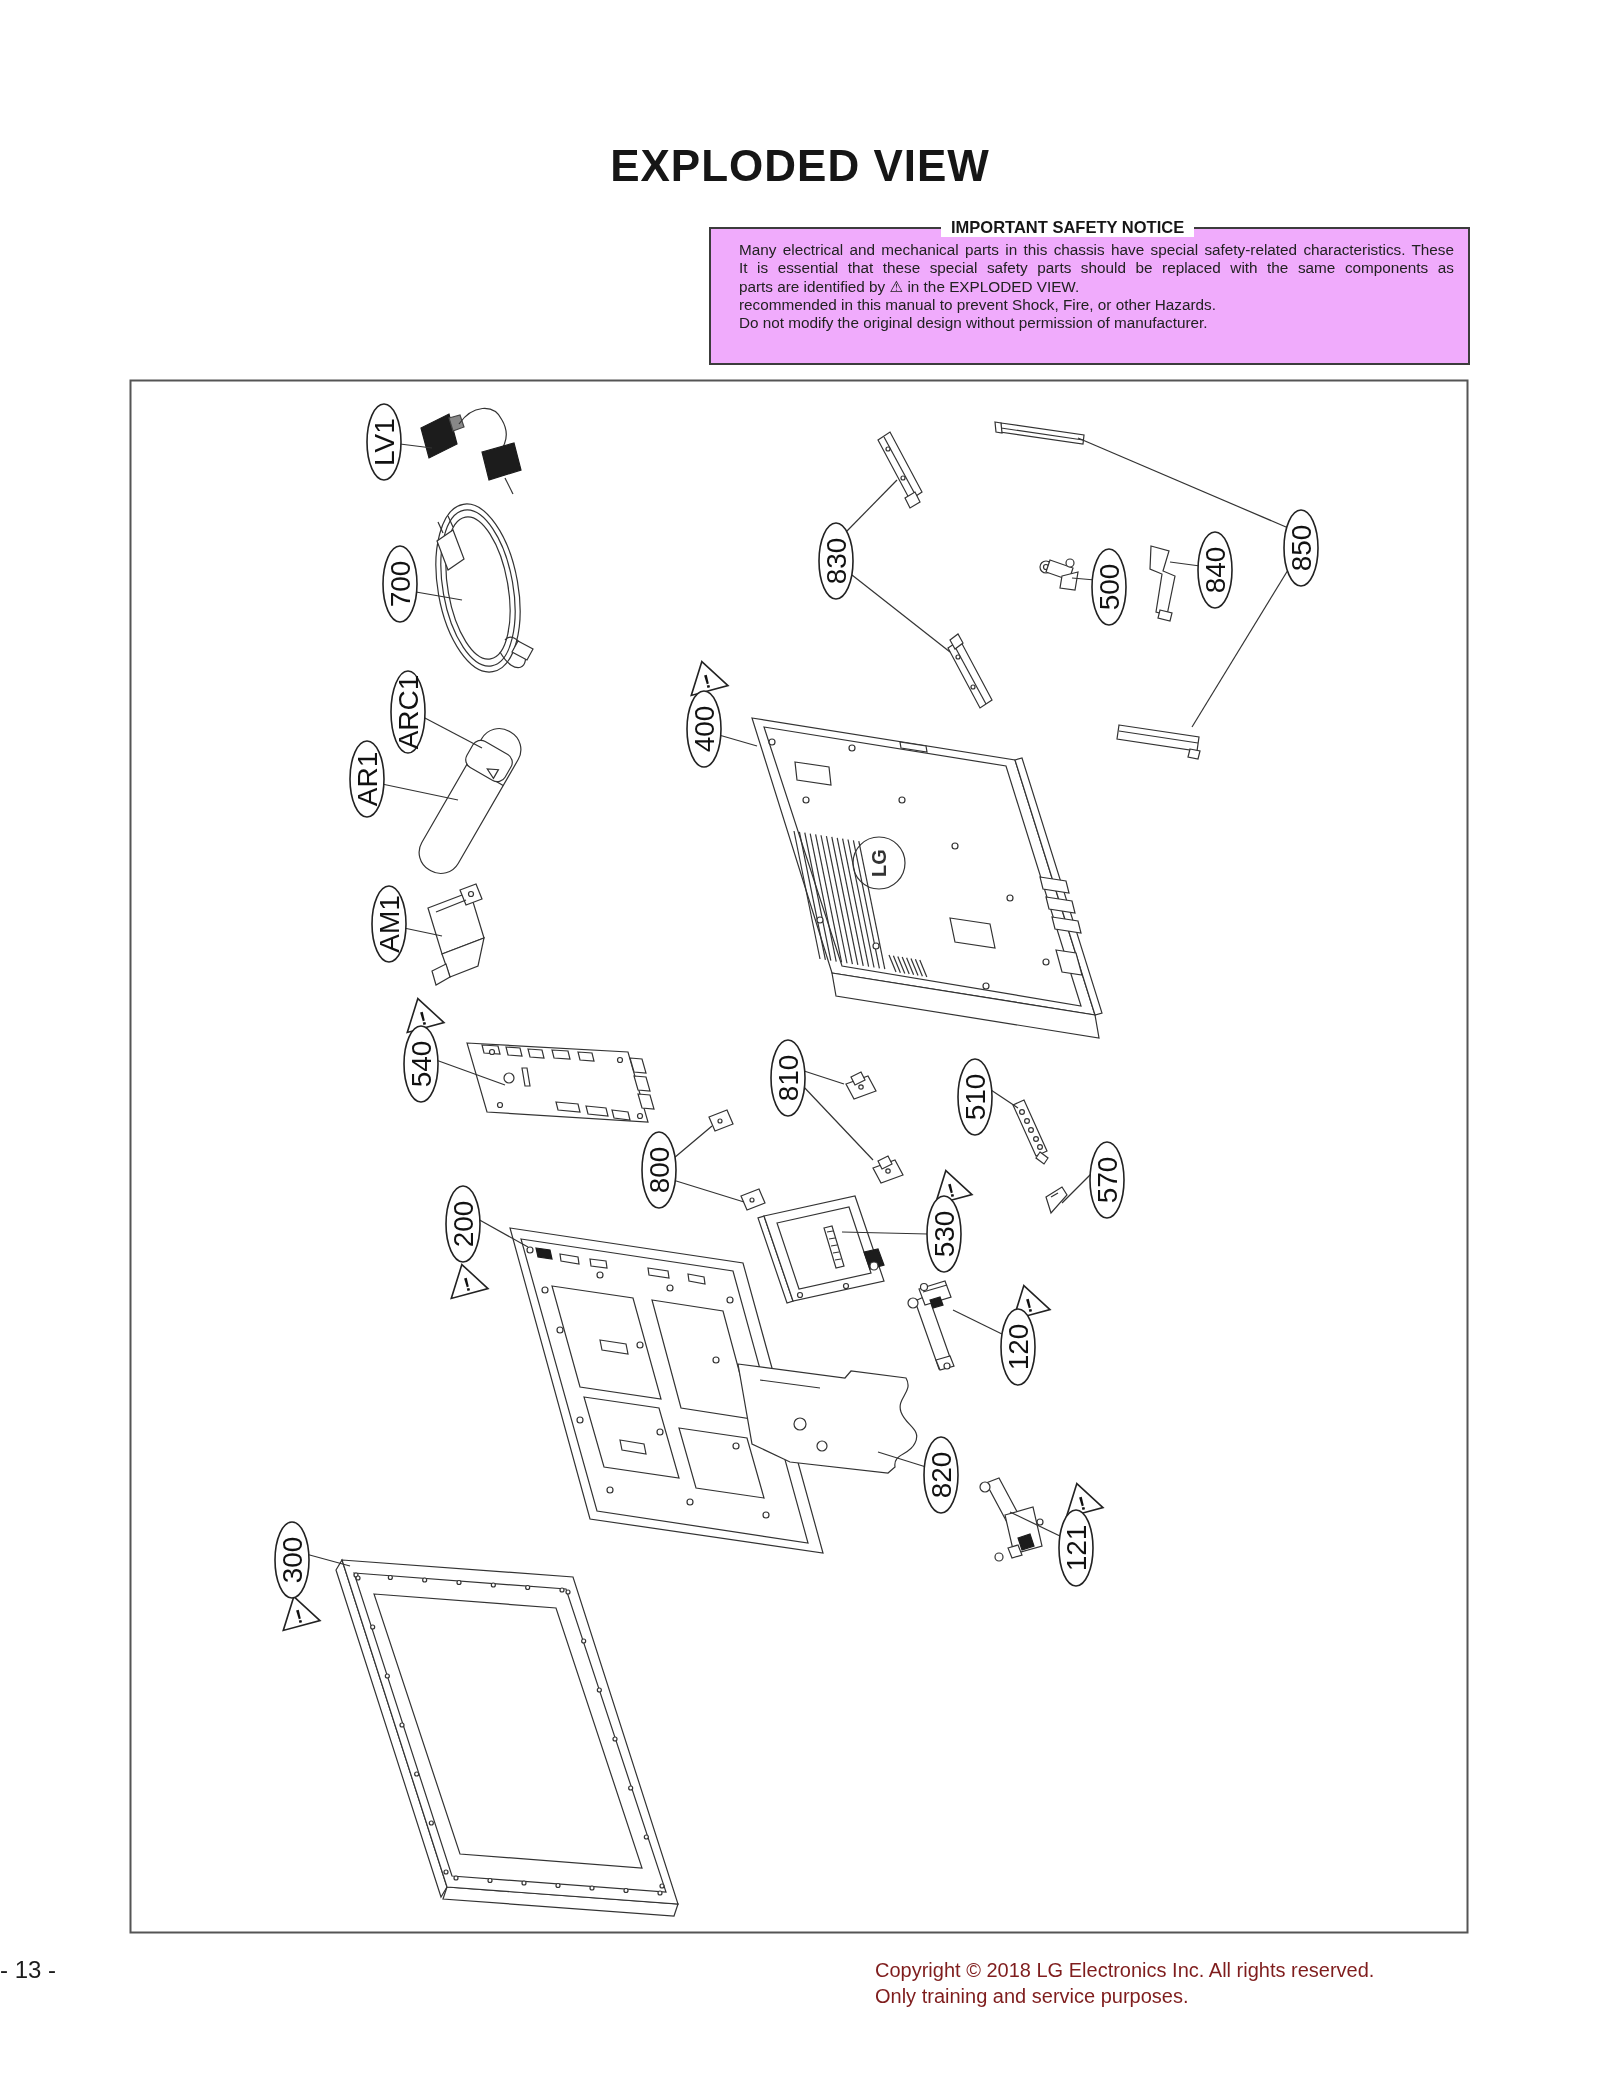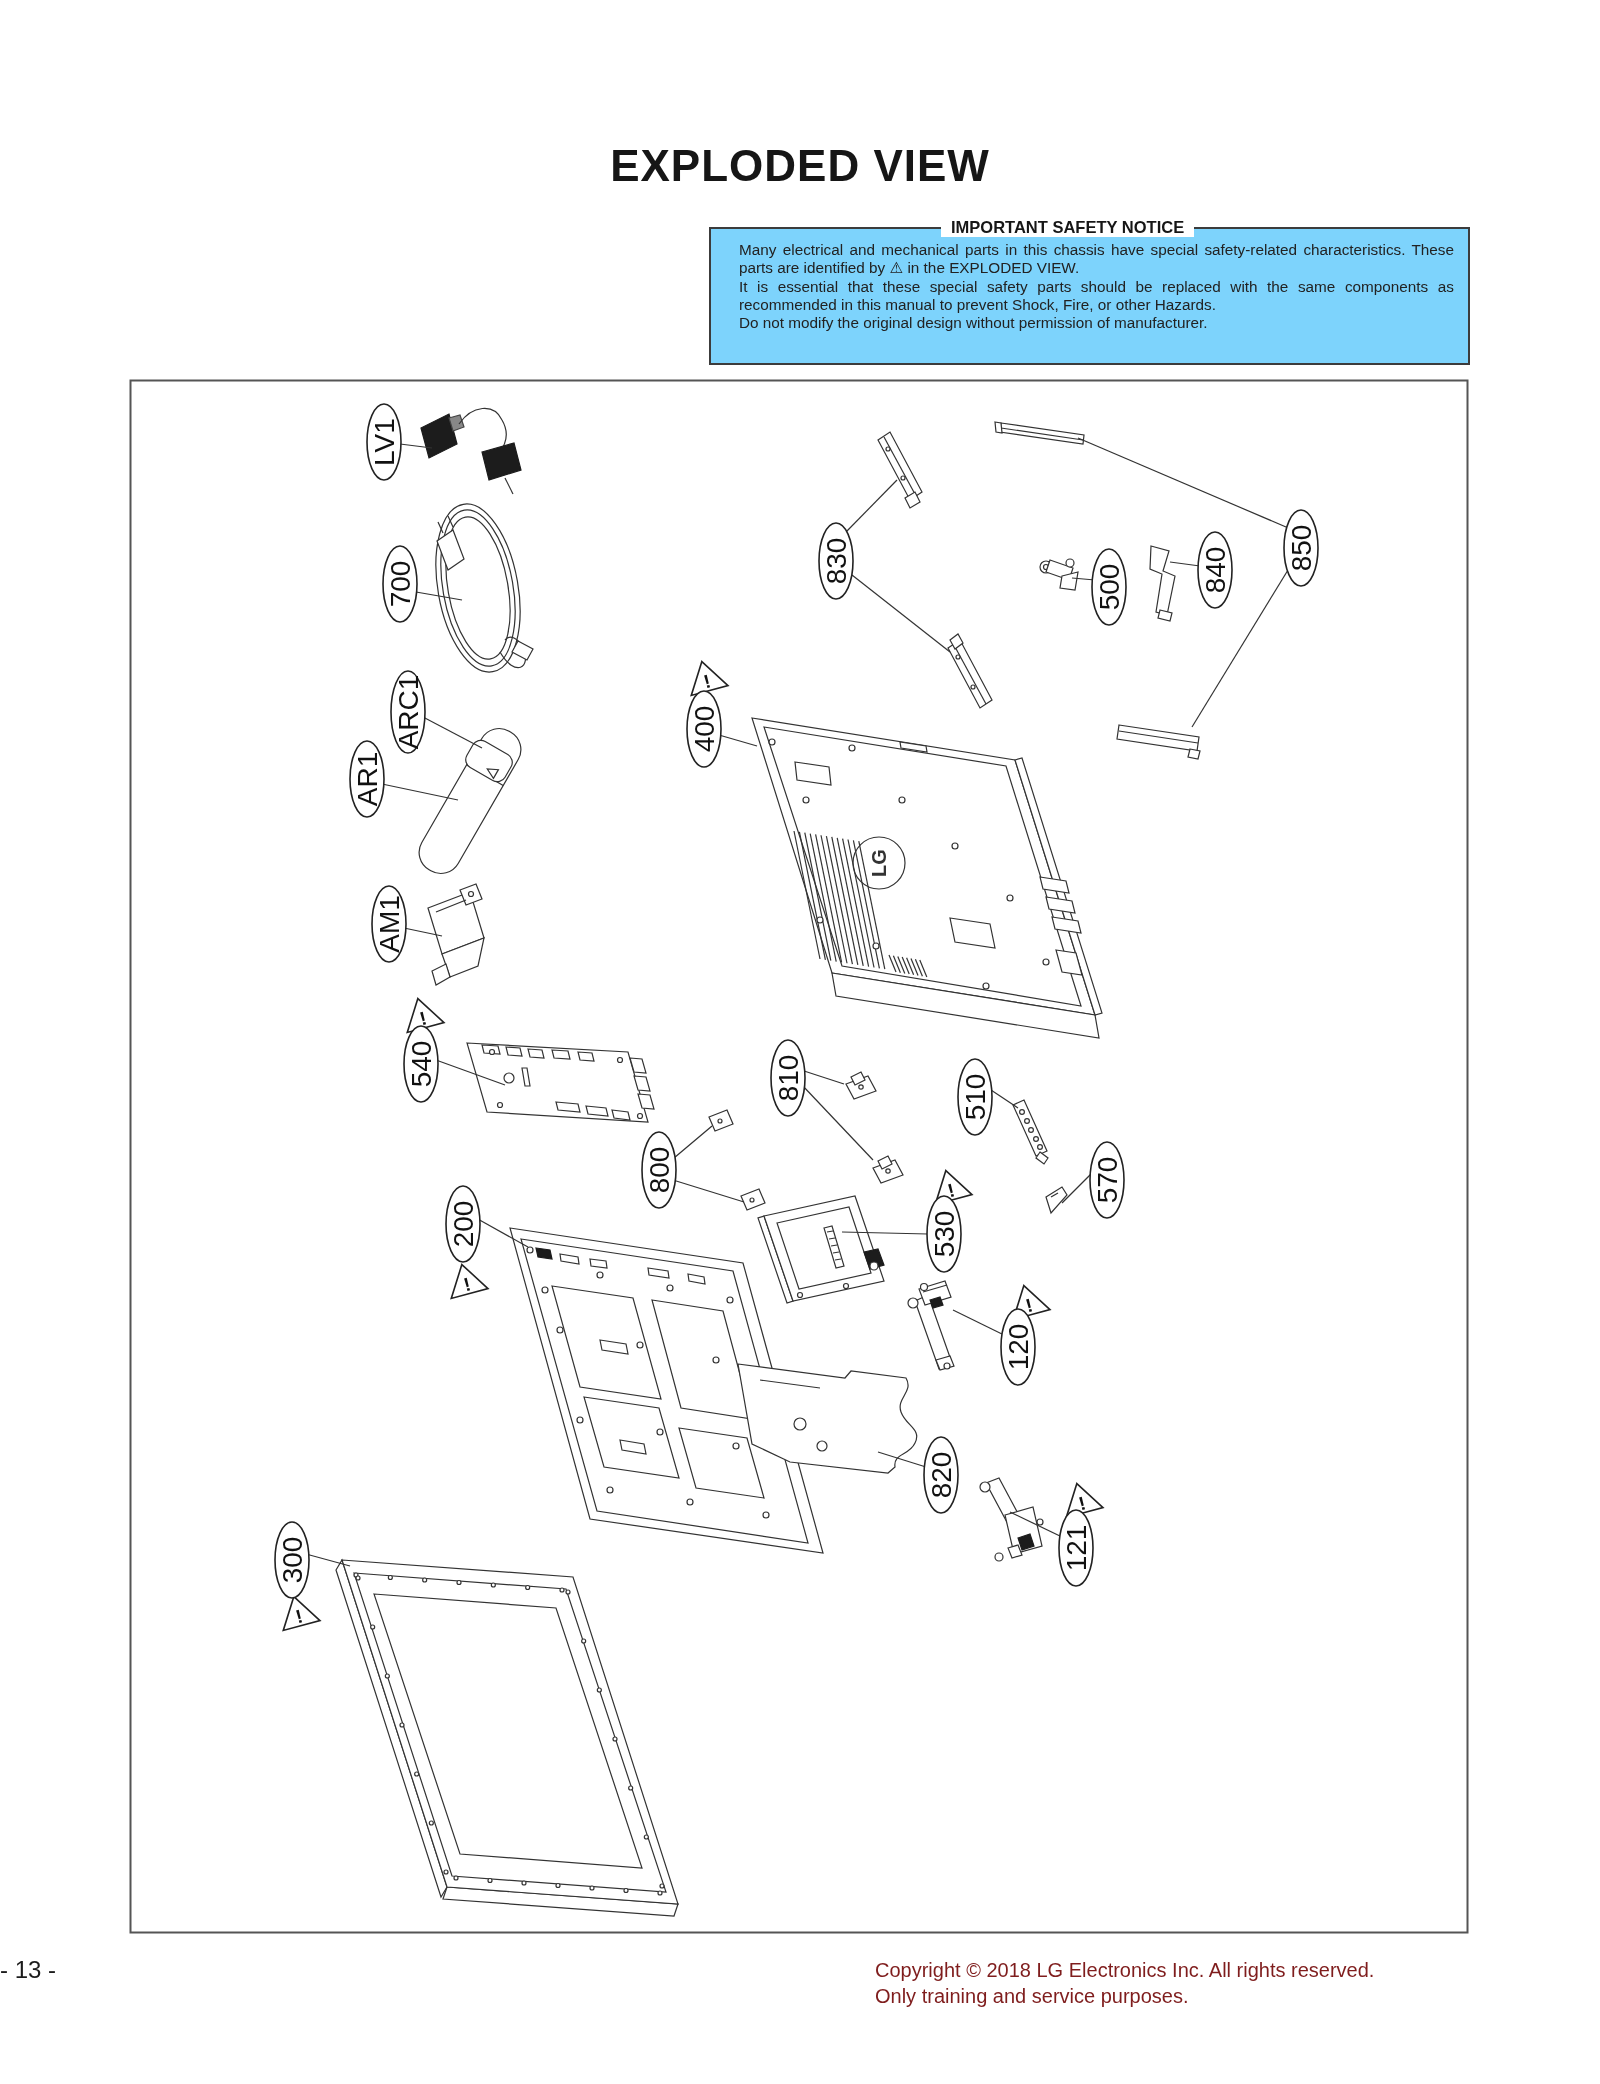--- a/index.html
+++ b/index.html
@@ -1,21 +1,21 @@
 <!DOCTYPE html>
 <html><head>
 <meta charset="utf-8">
 <style>
   html,body{margin:0;padding:0;background:#fff;}
   .page{position:relative;width:1600px;height:2084px;background:#fff;
         font-family:"Liberation Sans",sans-serif;color:#111;overflow:hidden;}
   .title{position:absolute;left:0;right:0;top:141px;text-align:center;
          font-size:44px;font-weight:bold;letter-spacing:1px;color:#161616;}
   .notice{position:absolute;left:709px;top:227px;width:761px;height:138px;
-          border:2px solid #3c3c3c;box-sizing:border-box;background:#7dd3fc;}
+          border:2px solid #3c3c3c;box-sizing:border-box;background:#f0abfc;}
   .notice-heading{position:absolute;top:-11px;left:230px;background:#fff;
           padding:0 10px;font-size:16.5px;font-weight:bold;white-space:nowrap;color:#161616;}
   .notice-body{padding:12px 14px 0 28px;color:#222;}
   .nline{font-size:15.3px;line-height:18.3px;white-space:nowrap;}
   .nline.j{white-space:normal;text-align:justify;text-align-last:justify;}
   .diagram-svg{position:absolute;left:0;top:0;width:1600px;height:2084px;}
   .pagenum{position:absolute;left:0;right:0;top:1956px;
            font-size:24px;color:#1c1c1c;}
   .copyright{position:absolute;left:875px;top:1957px;font-size:20px;
              line-height:26px;color:#7f1d1d;}
@@ -30,22 +30,22 @@
 <body>
 
 <div class="page">
 
   <div class="title">EXPLODED VIEW</div>
 
   <div class="notice">
     <div class="notice-heading">IMPORTANT SAFETY NOTICE</div>
     <div class="notice-body">
       <div class="nline j">Many electrical and mechanical parts in this chassis have special safety-related characteristics. These</div>
+      <div class="nline j">It is essential that these special safety parts should be replaced with the same components as</div>
       <div class="nline">parts are identified by ⚠ in the EXPLODED VIEW.</div>
-      <div class="nline j">It is essential that these special safety parts should be replaced with the same components as</div>
       <div class="nline">recommended in this manual to prevent Shock, Fire, or other Hazards.</div>
       <div class="nline">Do not modify the original design without permission of manufacturer.</div>
     </div>
   </div>
 
   <svg class="diagram-svg" viewBox="0 0 1600 2084" xmlns="http://www.w3.org/2000/svg">
 
     <rect x="130.5" y="380.5" width="1337" height="1552" fill="none" stroke="#555" stroke-width="2"></rect>
 
     <g class="part">

